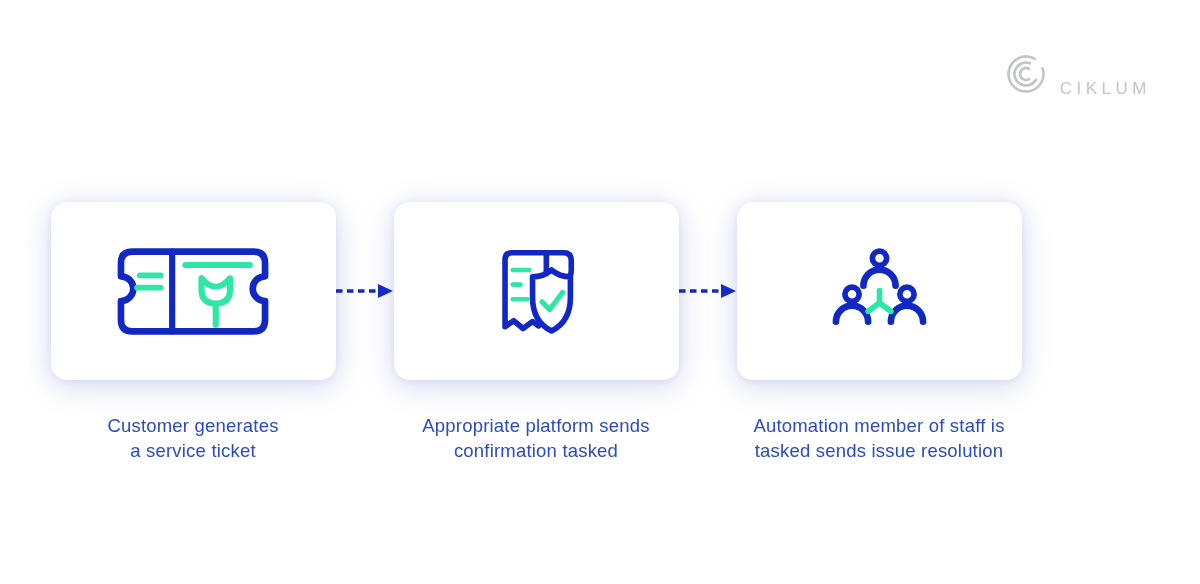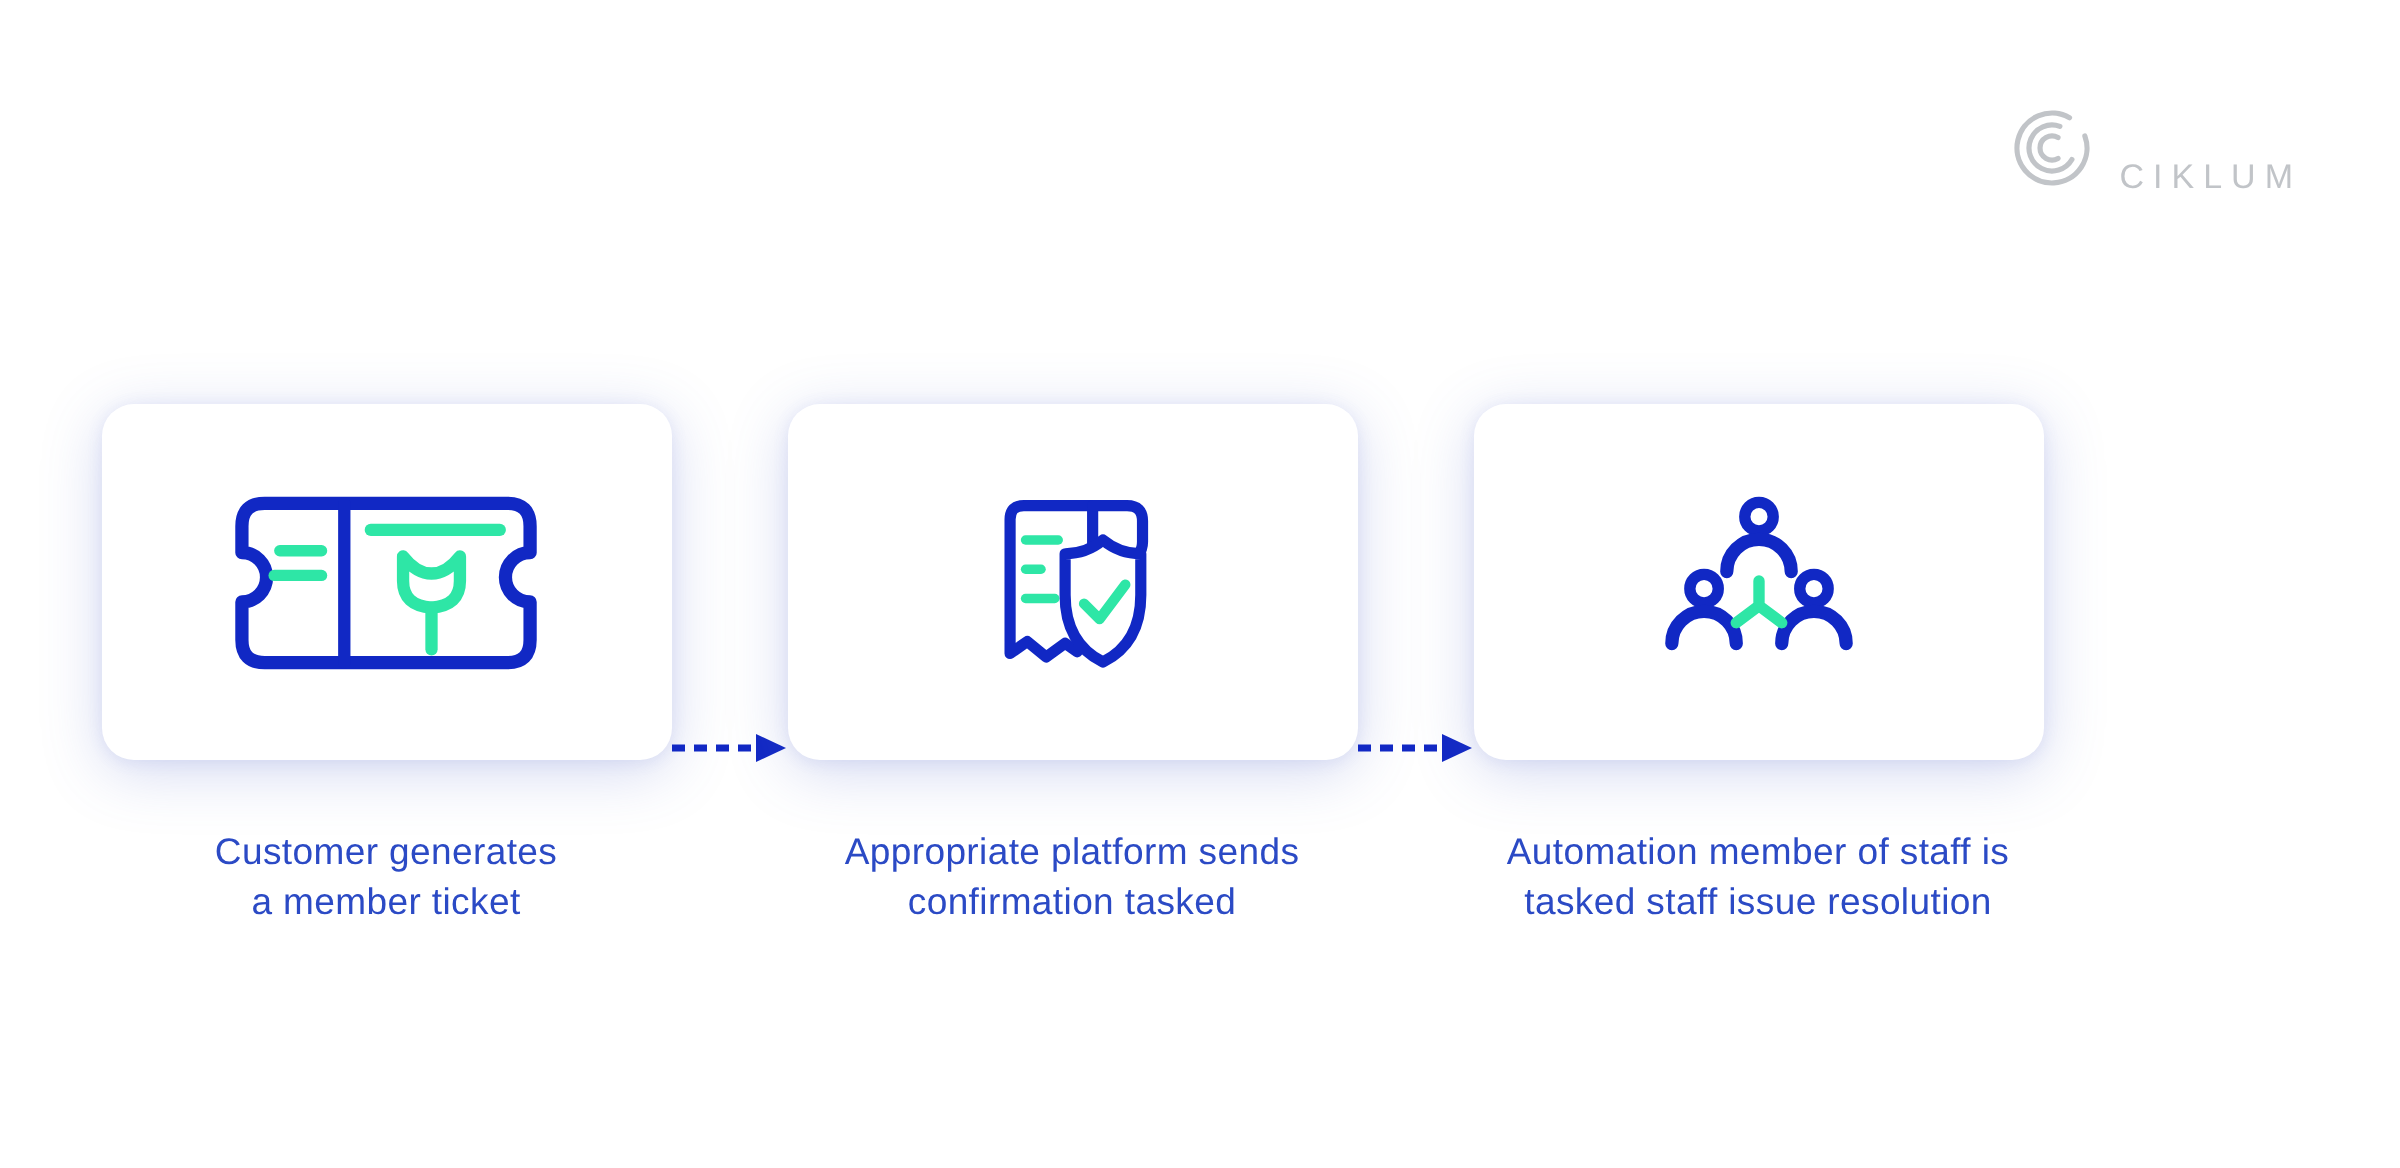--- a/index.html
+++ b/index.html
@@ -22,21 +22,21 @@
     position:absolute;top:48px;right:49px;
     display:flex;align-items:center;gap:13px;
   }
   .logo-wordmark{
     font-size:17px;letter-spacing:4.5px;color:var(--logo-gray,#c1c4c8);
     font-weight:400;
     margin-top:31px;
   }
   .flow{
     position:absolute;left:0;top:202px;width:1048px;
-    display:flex;justify-content:center;align-items:flex-end;padding-left:24px;
+    display:flex;justify-content:center;align-items:flex-start;padding-left:24px;
   }
   .step{width:285px;display:flex;flex-direction:column;align-items:center;}
   .card{
     width:285px;height:178px;background:var(--card-bg,#fff);
     border-radius:16px;
     box-shadow:0 6px 30px rgba(89,107,205,0.25), 0 1px 8px rgba(89,107,205,0.12);
     display:flex;align-items:center;justify-content:center;
   }
   .caption{
     margin-top:33px;text-align:center;
@@ -81,21 +81,21 @@
           <path class="st-green" stroke-width="6" d="M 24 31 H 46"></path>
           <path class="st-green" stroke-width="6" d="M 21 44 H 46"></path>
           <path class="st-green" stroke-width="6.5" d="M 72 20 H 140"></path>
           <path class="st-green" stroke-width="6.5" d="M 89 34 V 47 Q 89 60 104 61 Q 119 60 119 47 V 34 Q 112 43 104 43 Q 96 43 89 34 Z"></path>
           <path class="st-green" stroke-width="6.5" d="M 104 61 V 83"></path>
         </svg>
       </span>
     </div>
     <p class="caption">
       <span>Customer generates</span><br>
-      <span>a member ticket</span>
+      <span>a service ticket</span>
     </p>
   </section>
 
   <div class="connector">
     <svg width="58" height="16" viewBox="0 0 58 16">
       <line class="arrow-line" x1="0" y1="8" x2="42" y2="8"></line>
       <polygon class="arrow-head" points="42,1 57,8 42,15"></polygon>
     </svg>
   </div>
 
@@ -136,17 +136,17 @@
           <circle class="st-blue" stroke-width="6" cx="21" cy="51" r="7.5"></circle>
           <path class="st-blue" stroke-width="7" d="M 4 80 A 17 17 0 0 1 38 80"></path>
           <circle class="st-blue" stroke-width="6" cx="79" cy="51" r="7.5"></circle>
           <path class="st-blue" stroke-width="7" d="M 62 80 A 17 17 0 0 1 96 80"></path>
           <path class="st-green" stroke-width="6" d="M 50 47 V 60 M 50 60 L 38 69 M 50 60 L 62 69"></path>
         </svg>
       </span>
     </div>
     <p class="caption">
       <span>Automation member of staff is</span><br>
-      <span>tasked staff issue resolution</span>
+      <span>tasked sends issue resolution</span>
     </p>
   </section>
 
 </main>
 
 </body></html>

